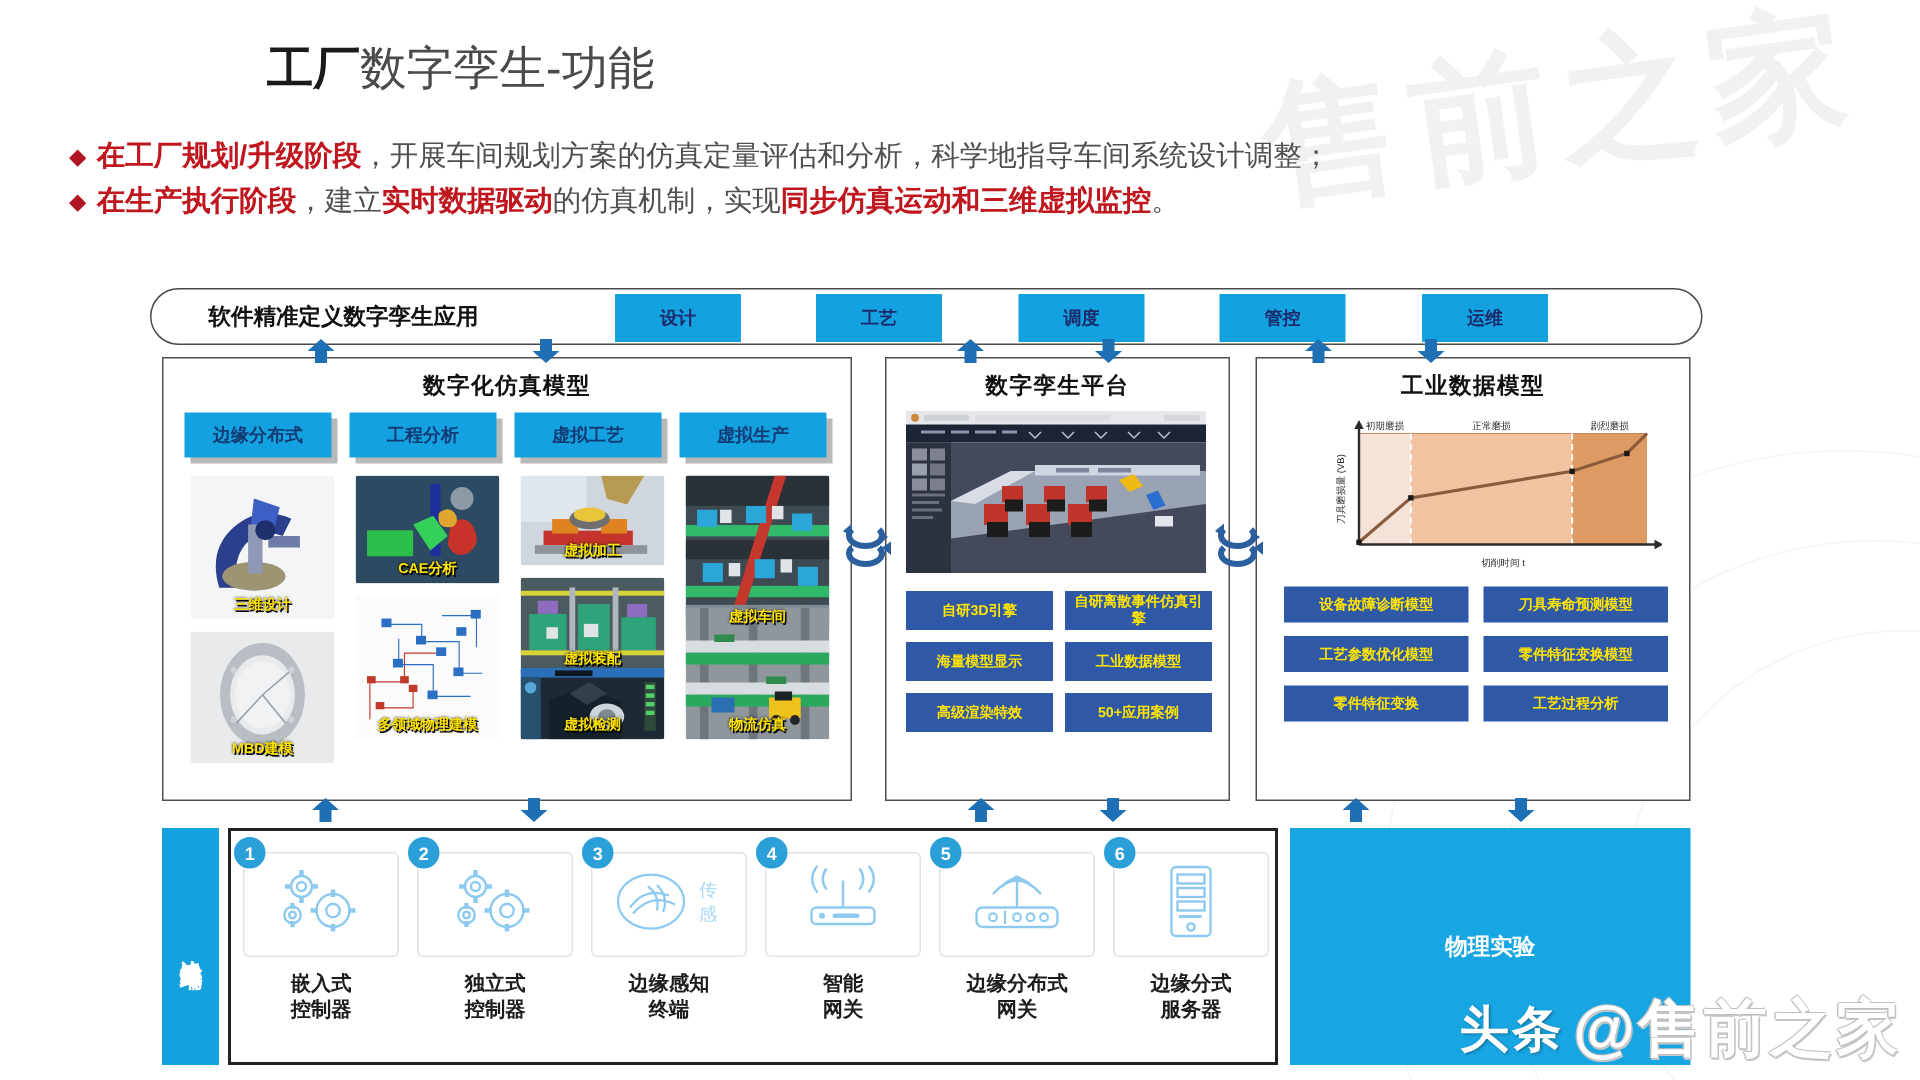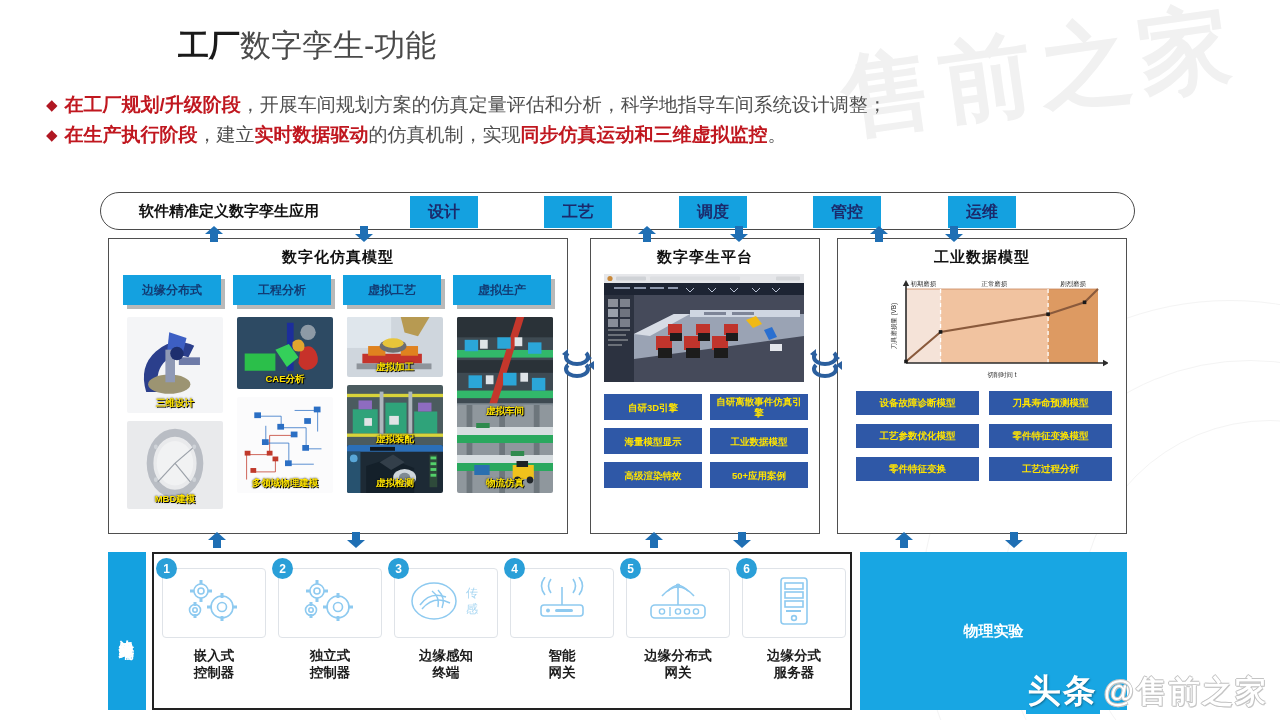--- a/index.html
+++ b/index.html
@@ -43,22 +43,22 @@
   
   .topbar {
     position:absolute; left:0; top:0; width:1035px; height:38px;
     border:1.6px solid #4a4a4a; border-radius:19px; background:#fff;
     display:flex; align-items:center;
   }
   .topbar-title {
     font-size:15px; font-weight:bold; color:#111; padding-left:38px; white-space:nowrap;
   }
   .tb-chip {
-    position:absolute; top:3px; height:32px; width:68px;
-    background:#14a1e0; color:#1b2a6b; font-size:16px; font-weight:bold;
+    position:absolute; top:3px; height:32px; width:84px;
+    background:#14a1e0; color:#1b2a6b; font-size:12px; font-weight:bold;
     display:flex; align-items:center; justify-content:center;
   }
 
   
   .panel {
     position:absolute; border:1.6px solid #4f4f4f; border-radius:0; background:#fff;
   }
   .panel-title {
     text-align:center; font-size:15px; font-weight:bold; color:#111;
     margin-top:9px; letter-spacing:1px;
@@ -142,21 +142,21 @@
   .arw svg { display:block; }
   .sync { position:absolute; z-index:6; }
 
   
   .brand { position:absolute; right:12px; bottom:6px; z-index:9; display:flex; align-items:center; }
   .brand .t1 {
     font-size:33px; font-weight:bold; color:#fff; background:#18a6e3;
     padding:0 2px; text-shadow:1px 1px 2px rgba(0,0,0,.35); letter-spacing:2px;
   }
   .brand .t2 {
-    font-size:31px; font-weight:bold; color:#fff; letter-spacing:2px;
+    font-size:42px; font-weight:bold; color:#fff; letter-spacing:2px;
     text-shadow:0 0 1px #9a9a9a, 1px 1px 0 #c9c9c9, -1px 0 0 #c9c9c9, 0 -1px 0 #c9c9c9, 0 1px 0 #c9c9c9;
     margin-left:4px;
   }
 </style>
 </head>
 <body>
 
 <div class="wm-layer">
   <div class="wm-text">售前之家</div>
   <div class="wm-arc wm-a1"></div>

